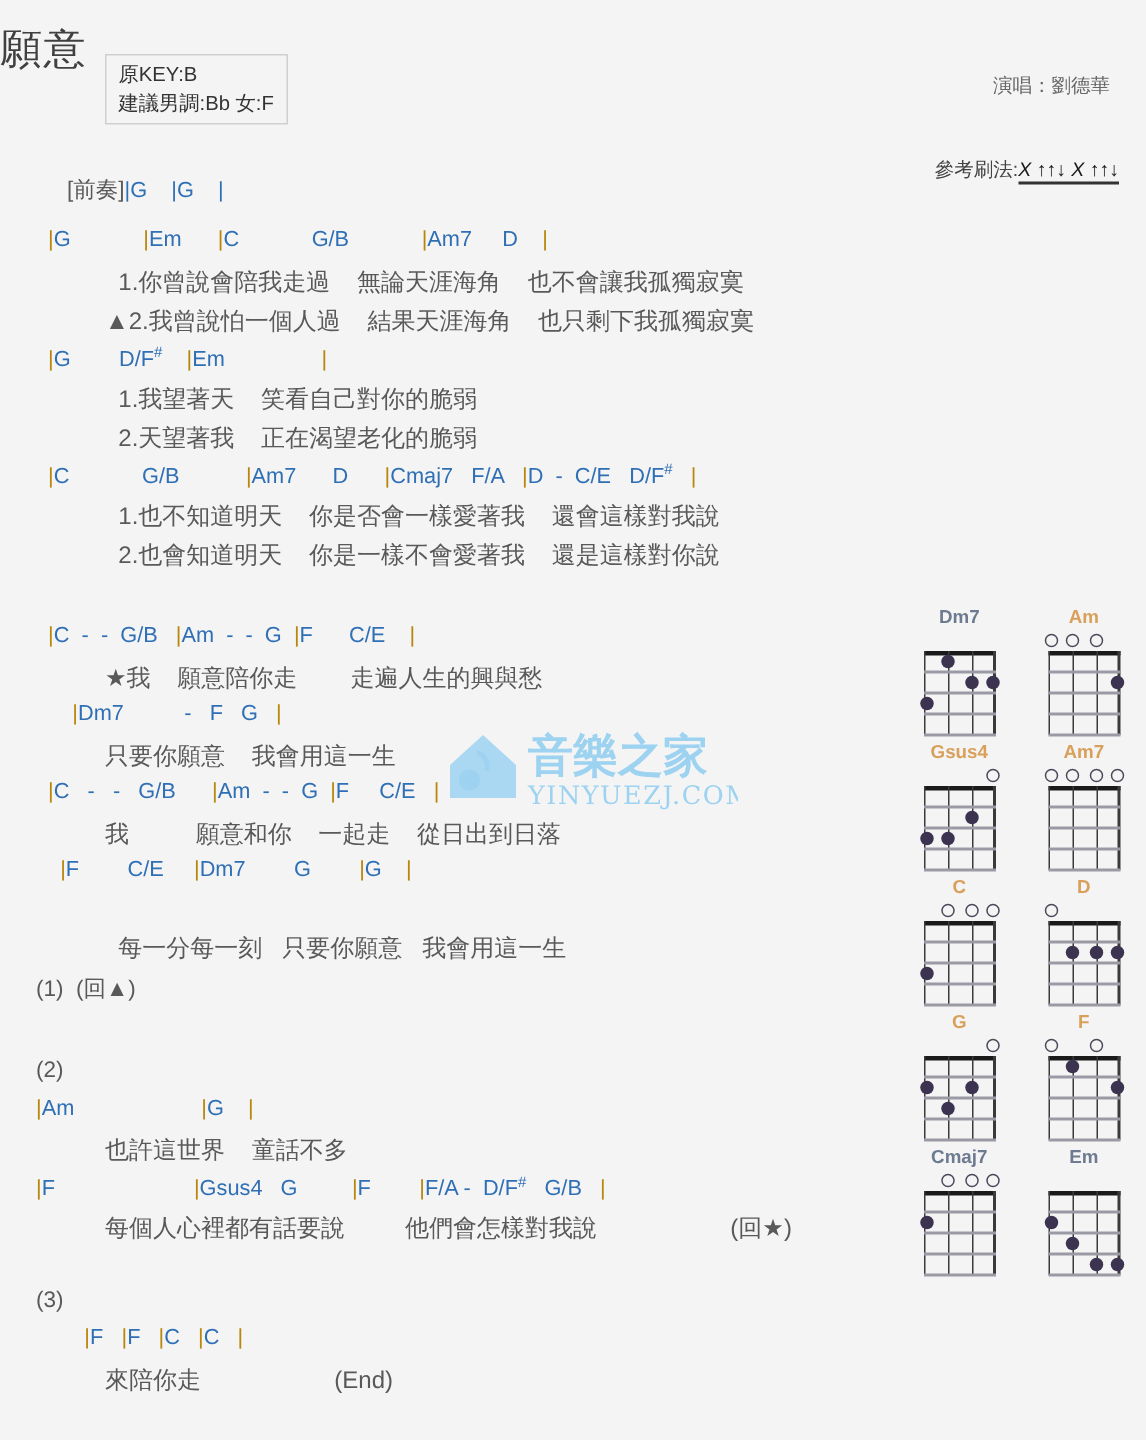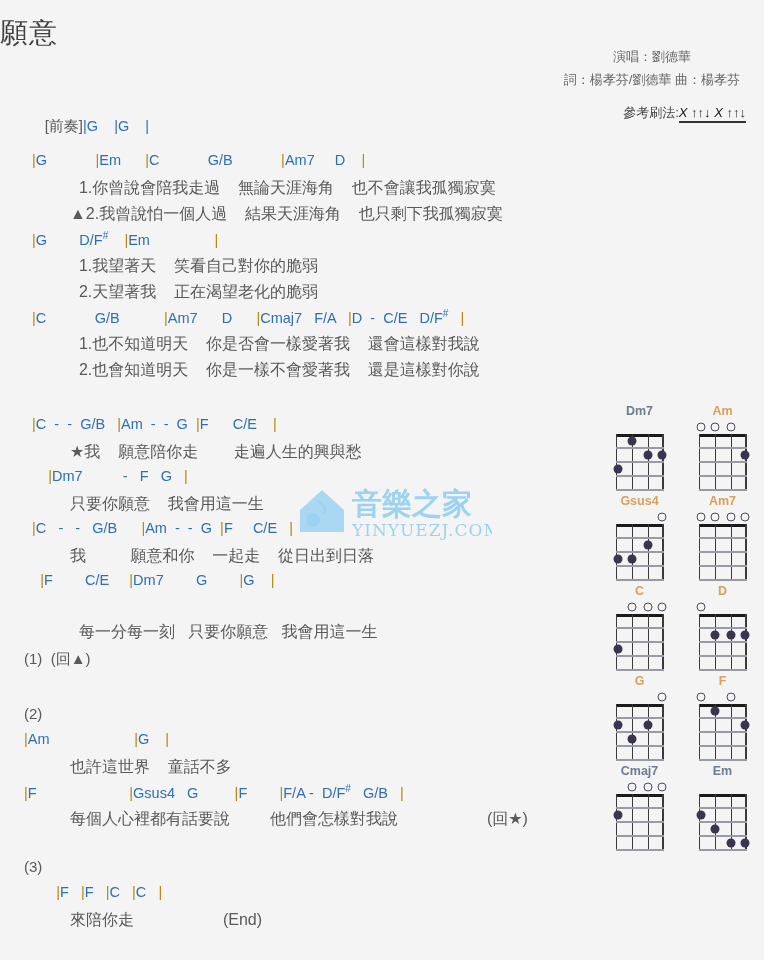--- a/index.html
+++ b/index.html
@@ -20,21 +20,21 @@
   }
   .keybox{
     position:absolute;left:70px;top:36px;
     border:1px solid #cfcfcf;
     padding:3px 8px 4px 8px;
     font-size:13.5px;line-height:19px;color:#333;
     background:transparent;
   }
   .credits{
     position:absolute;right:24px;top:45px;
-    text-align:center;font-size:13px;line-height:23px;color:#666;
+    text-align:right;font-size:13px;line-height:23px;color:#666;
   }
   .strum{
     position:absolute;right:18px;top:100px;
     font-size:13px;line-height:26px;color:#444;text-align:right;
   }
   .strum .lbl{color:#444;}
   .strum .fig{color:#1a1a1a;font-style:italic;}
   .u{border-bottom:2px solid #333;padding-bottom:1px;}
   .blue{color:#2f6fb5;}
 
@@ -83,24 +83,27 @@
     transform:translate(-50%,-50%);top:-7px;
   }
 </style>
 </head>
 <body>
 
 <div class="sheet">
 
   <div class="title">願意</div>
 
+  <div class="keybox">
+    <div>原KEY:B</div>
+    <div>建議男調:Bb 女:F</div>
+  </div>
 
   <div class="credits">
     <div>演唱：劉德華</div>
-    <div>詞：楊孝芬/劉德華  曲：楊孝芬</div>
   </div>
 
   <div class="strum">
     <div>
       <span class="lbl">參考刷法:</span><span class="fig u">X ↑↑↓ X ↑↑↓</span>
     </div>
   </div>
 
   <div class="line plain" style="top:100px;left:28px;">
     <span>[前奏]</span><span class="chords">|G    |G    |</span>

